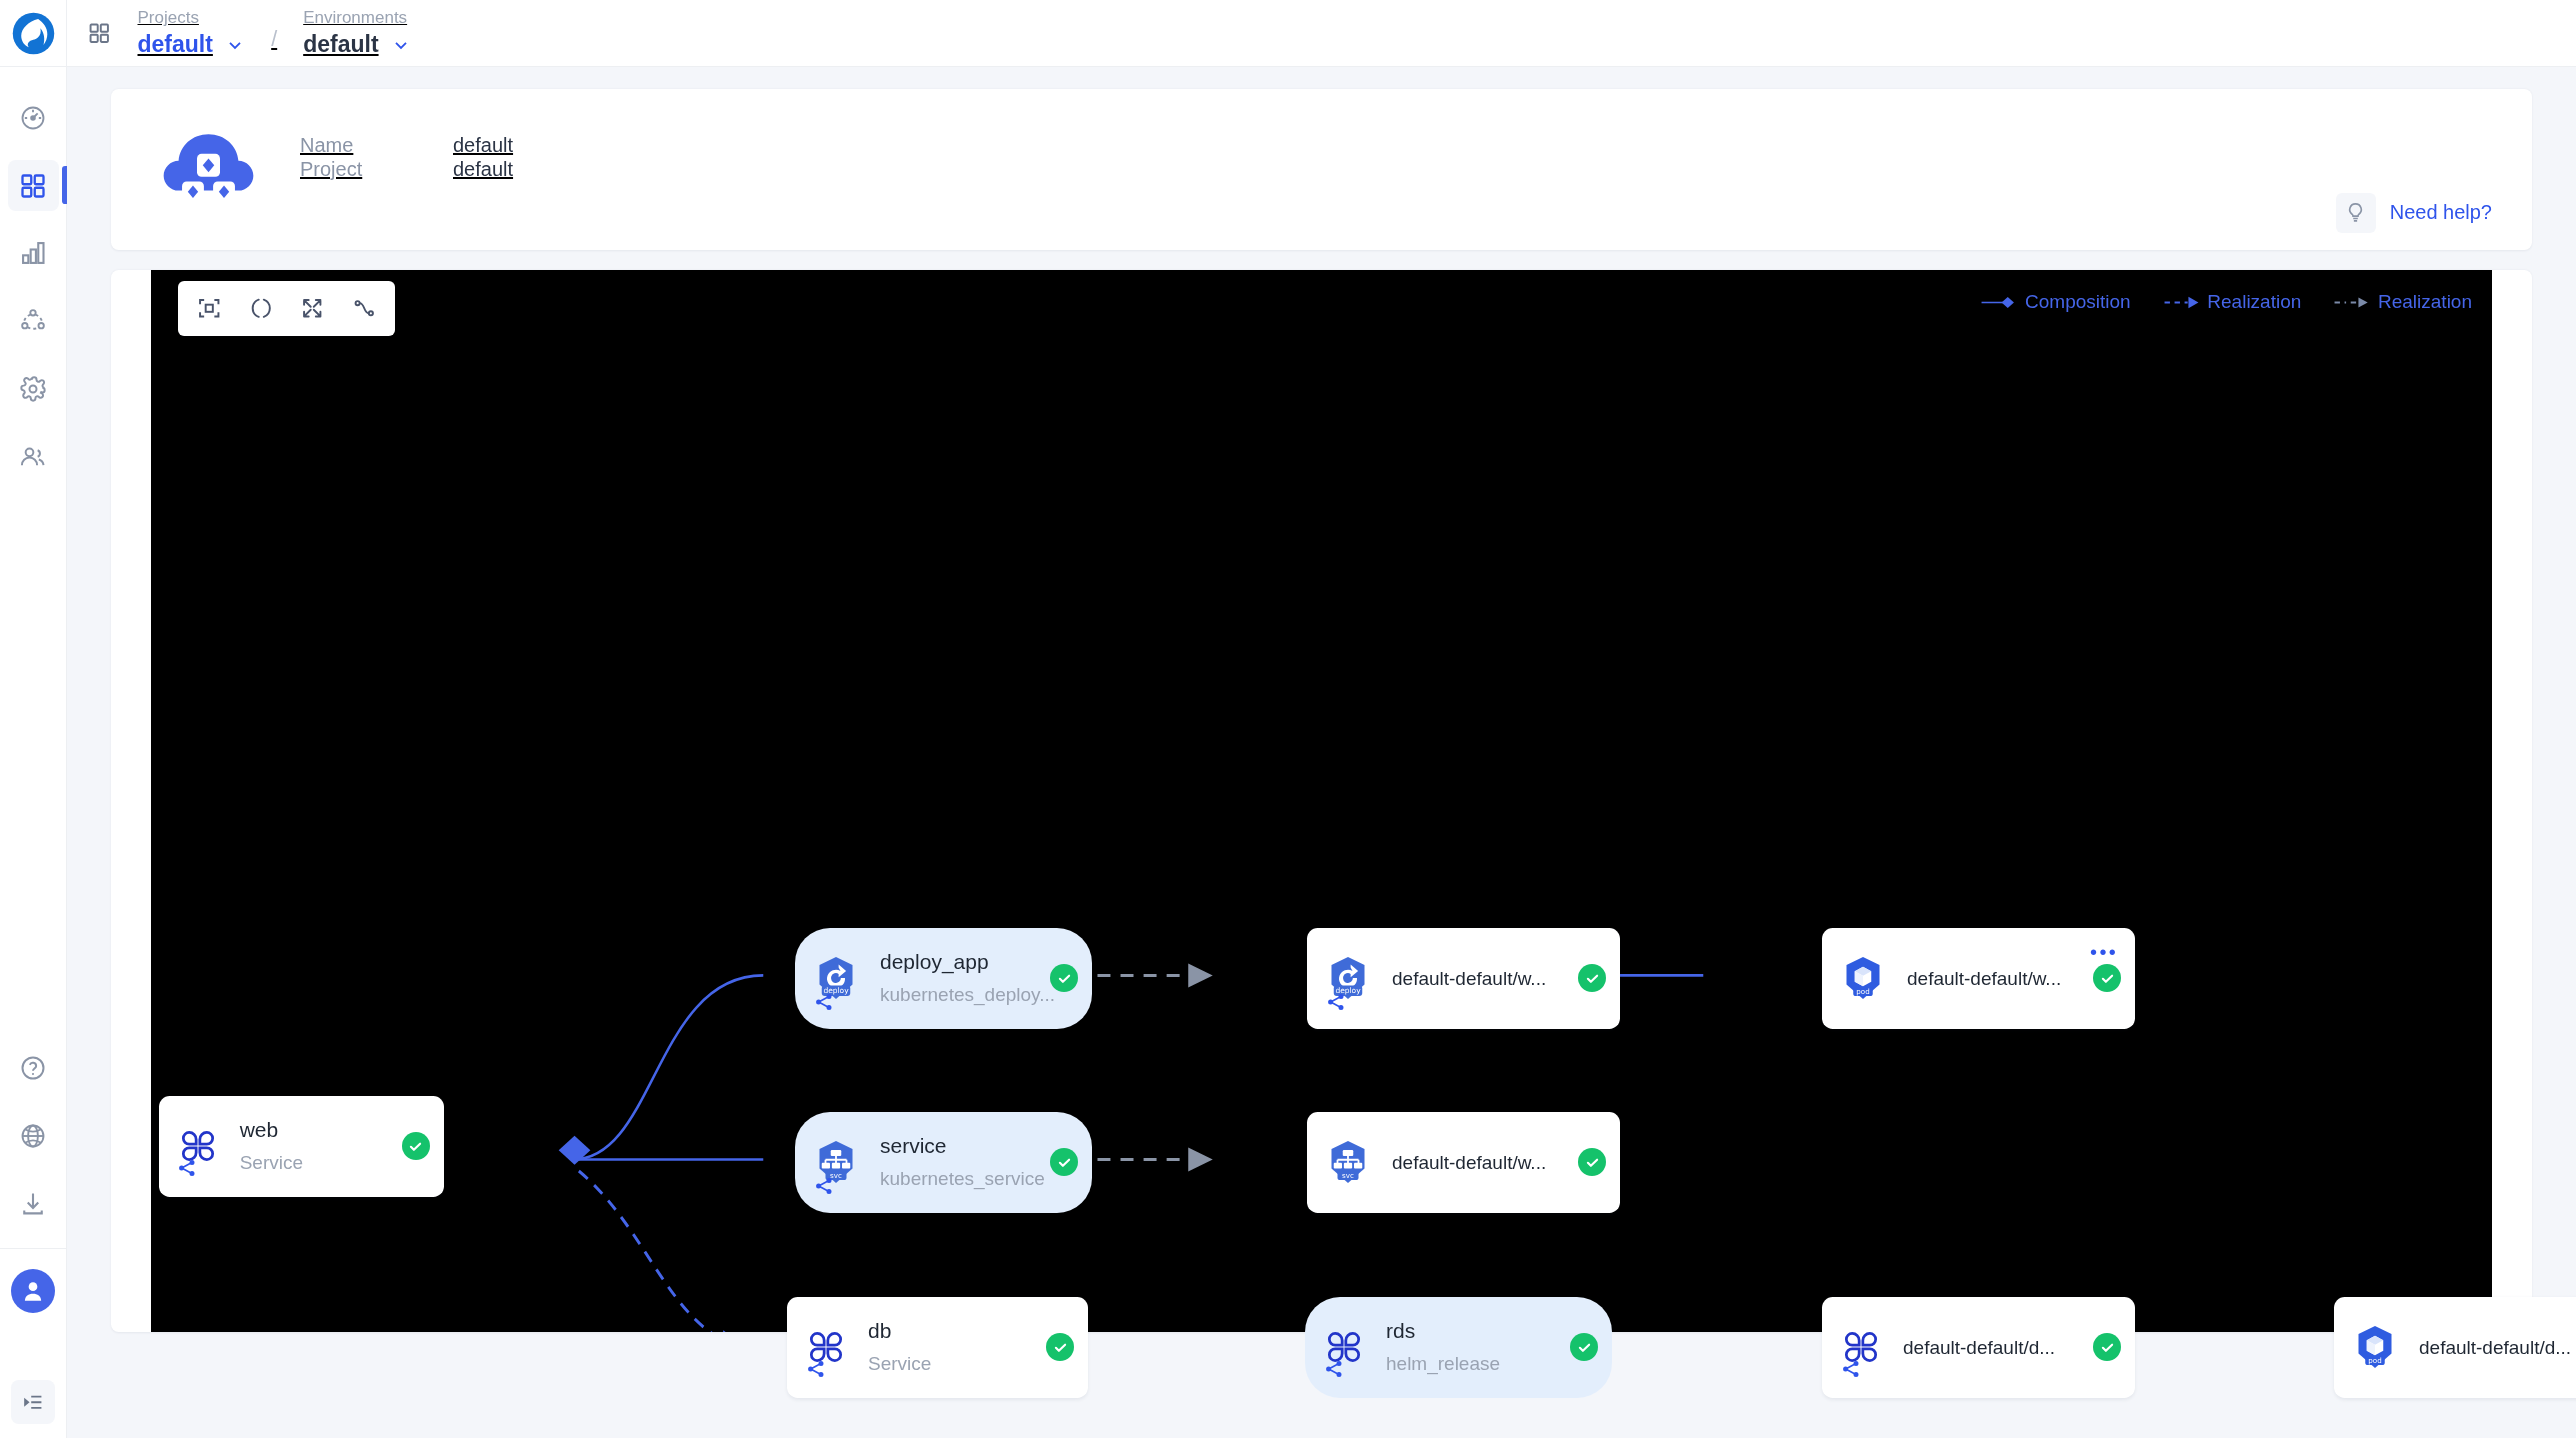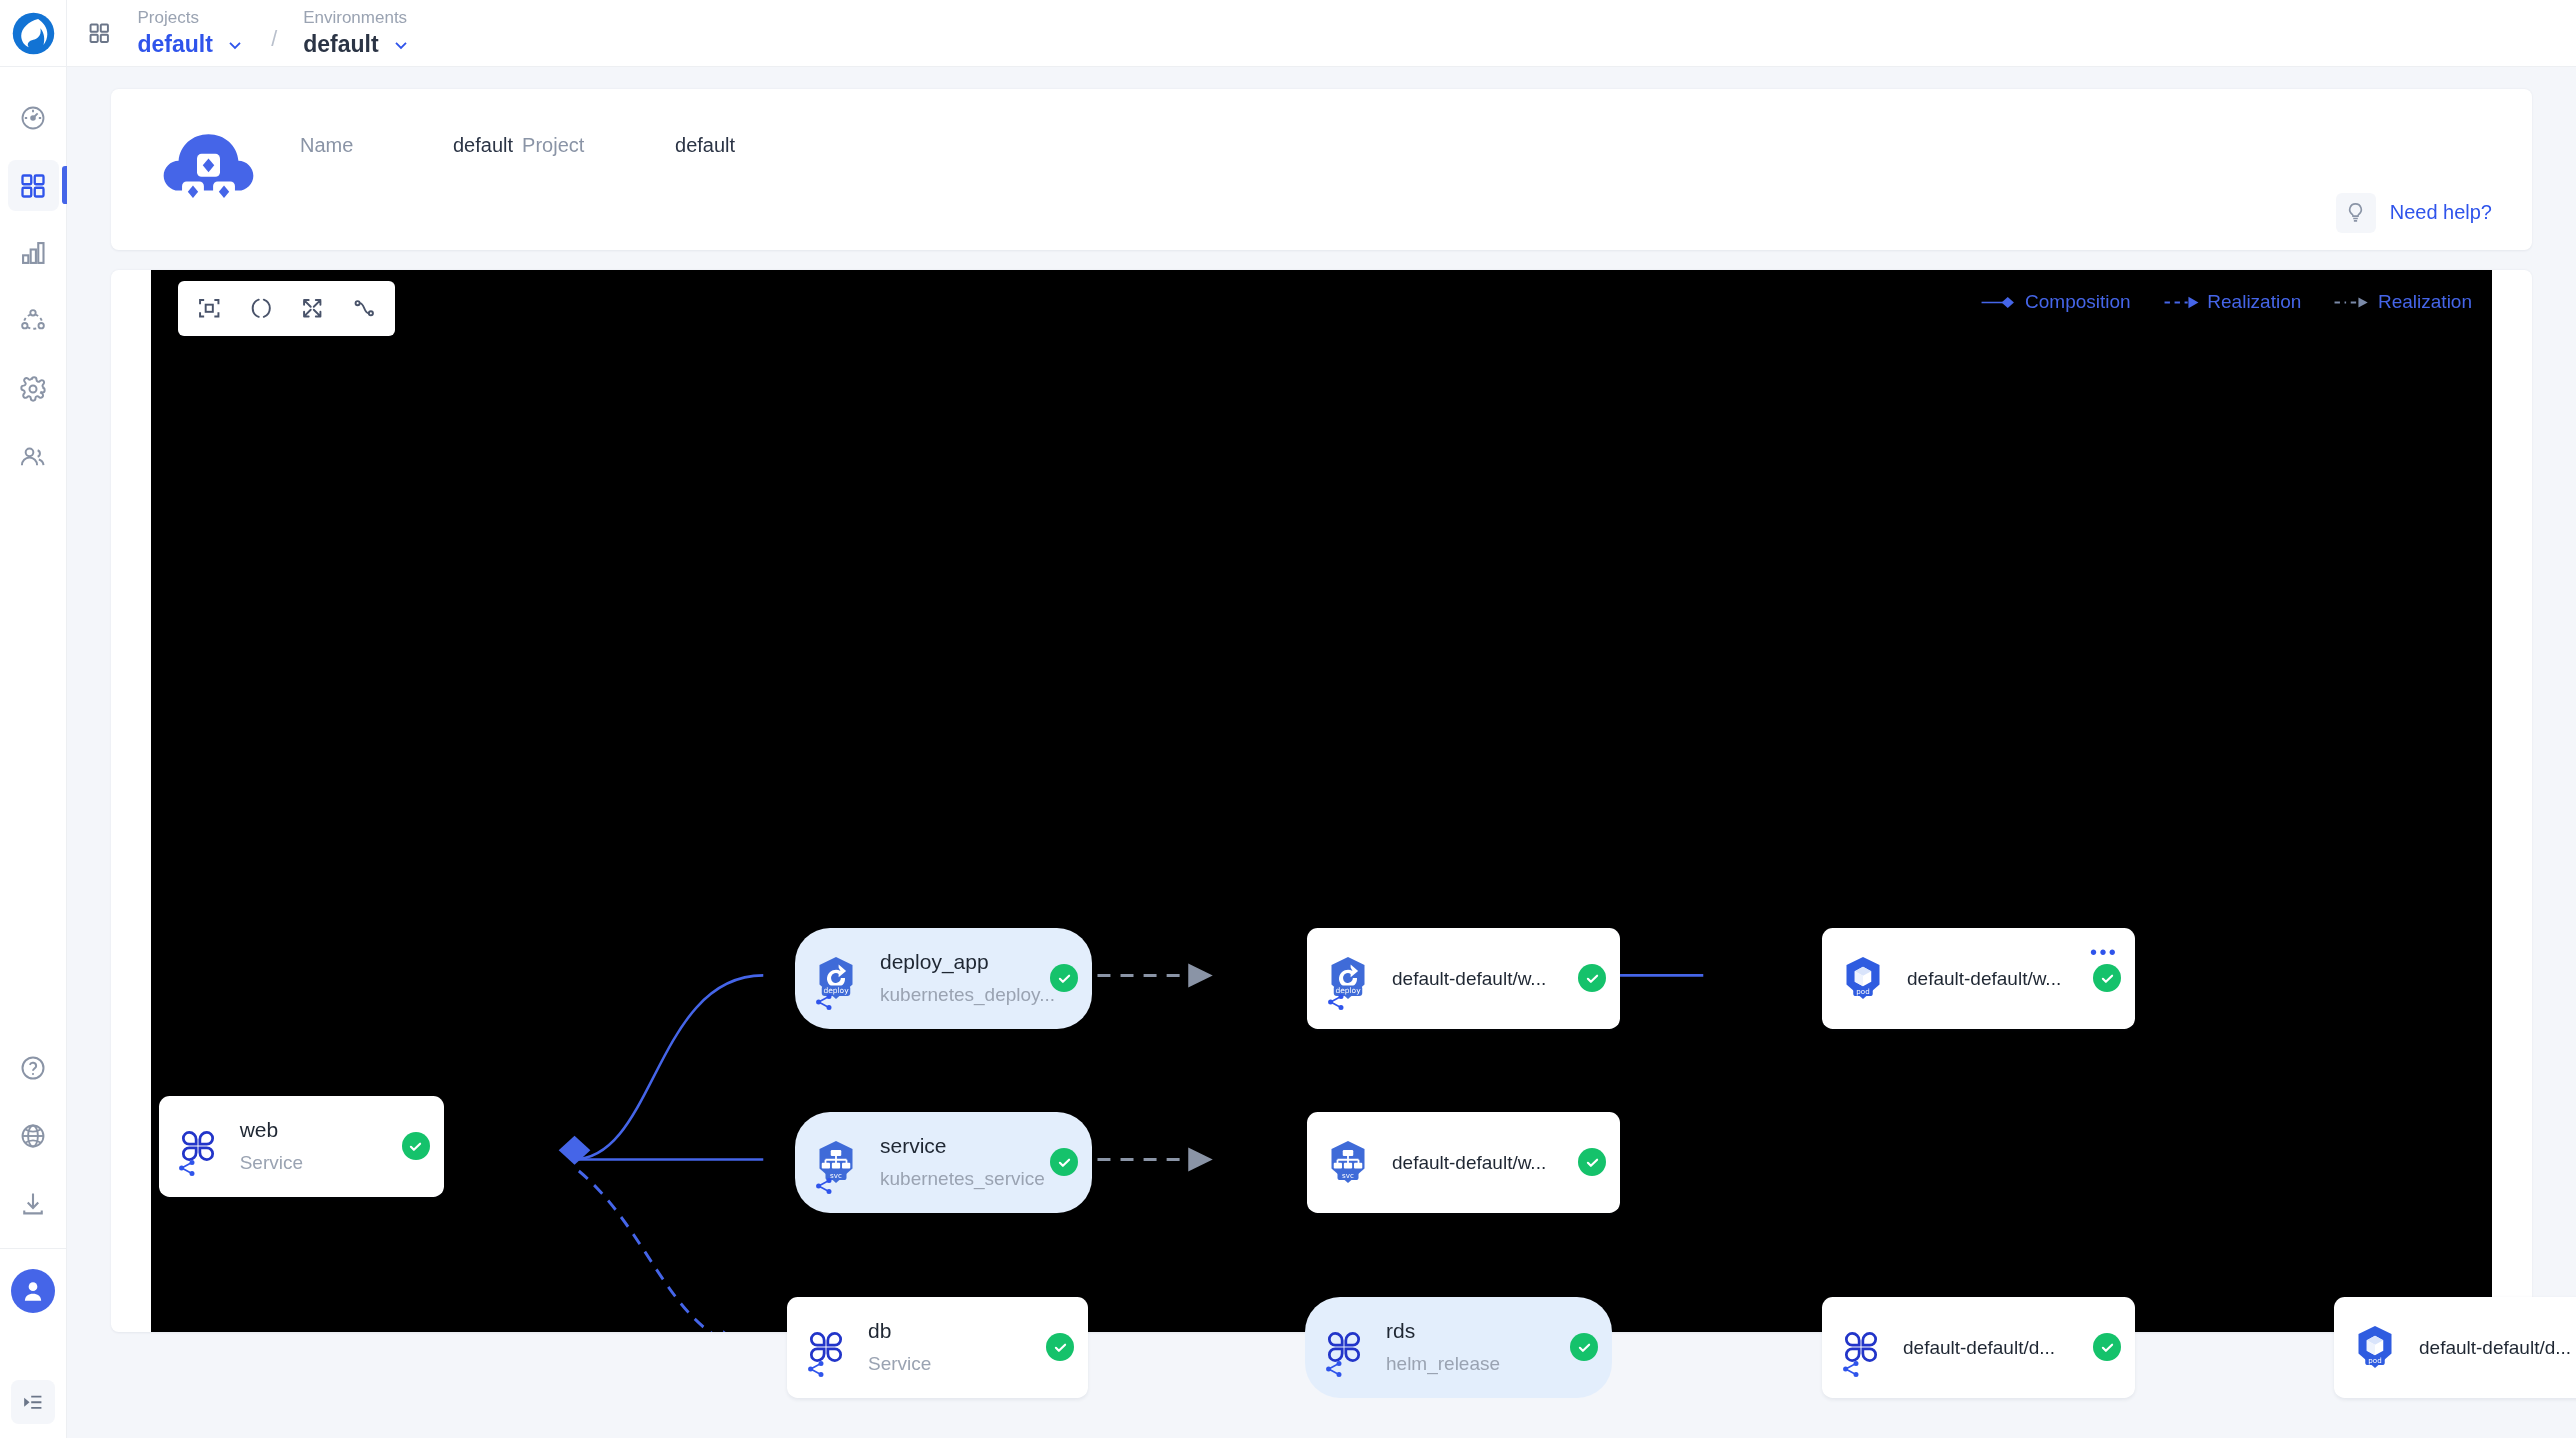--- a/index.html
+++ b/index.html
@@ -41,21 +41,21 @@
     display: flex; align-items: center; justify-content: center; color: #fff;
     margin: 6.1px 0 0 0; cursor: pointer;
   }
   .collapse-btn {
     width: 44px; height: 44px; border-radius: 7.7px; background: #f4f6fa;
     display: flex; align-items: center; justify-content: center; color: #6b7689;
     margin-top: 67px; cursor: pointer;
   }
 
   
-  .right { flex: 1 1 auto; display: flex; flex-direction: column; min-width: 0; }
+  .right { flex: 1 1 auto; display: flex; flex-direction: column; min-width: 0; text-decoration: underline; }
 
   .topbar {
     height: 67px; background: #fff; border-bottom: 0.8px solid #edeff2;
     display: flex; align-items: center; padding-left: 20px; flex: 0 0 67px;
   }
   .apps-icon { color: #6b7689; display: flex; align-items: center; margin-right: 26px; cursor: pointer; }
   .crumb { display: flex; align-items: flex-start; }
   .crumb-group { display: flex; flex-direction: column; justify-content: center; }
   .crumb-label { font-size: 17px; color: #9aa3b2; line-height: 1.3; margin-bottom: 1.5px; }
   .crumb-row { display: flex; align-items: center; gap: 12.3px; }
@@ -71,21 +71,21 @@
   .card {
     margin: 0 44px; background: #ffffff; border-radius: 7.7px;
     box-shadow: 0 0.8px 2.3px rgba(30,40,70,.07);
   }
   .info-card { padding: 28px 40px 18.4px 40px; position: relative; display: flex; }
   .info-logo {
     width: 115px; height: 115px; display: flex; align-items: center; justify-content: center;
     flex: 0 0 115px; margin-right: 34px;
   }
   .info-cols { display: flex; flex: 1 1 auto; padding-top: 17px; }
-  .info-col { display: flex; gap: 9px; }
+  .info-col { display: flex; flex-direction: column; gap: 1px; }
   .info-col.first { width: 682px; flex: 0 0 682px; }
   .info-row { display: flex; align-items: baseline; }
   .info-key { width: 153px; flex: 0 0 153px; font-size: 20px; color: #8a94a6; }
   .info-val { font-size: 20px; color: #2b3445; }
   .need-help {
     position: absolute; right: 40px; bottom: 17px;
     display: flex; align-items: center; gap: 14px; cursor: pointer;
   }
   .bulb-box {
     width: 40px; height: 40px; border-radius: 6.1px; background: #f4f6fa;

